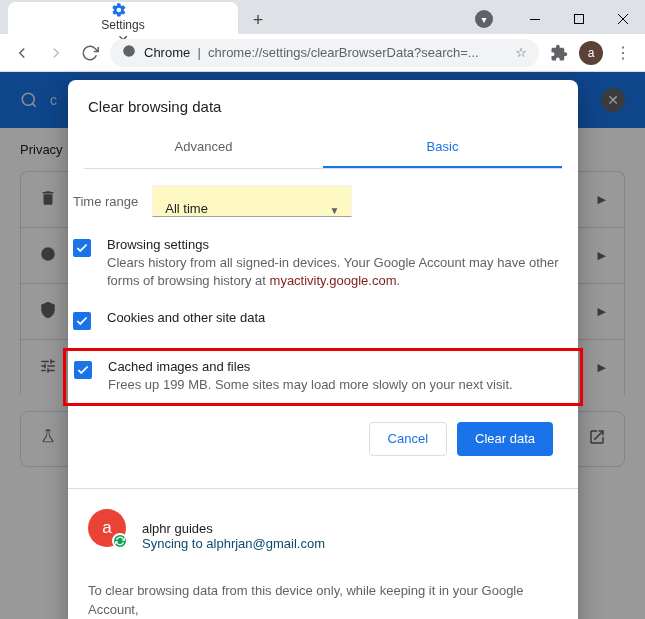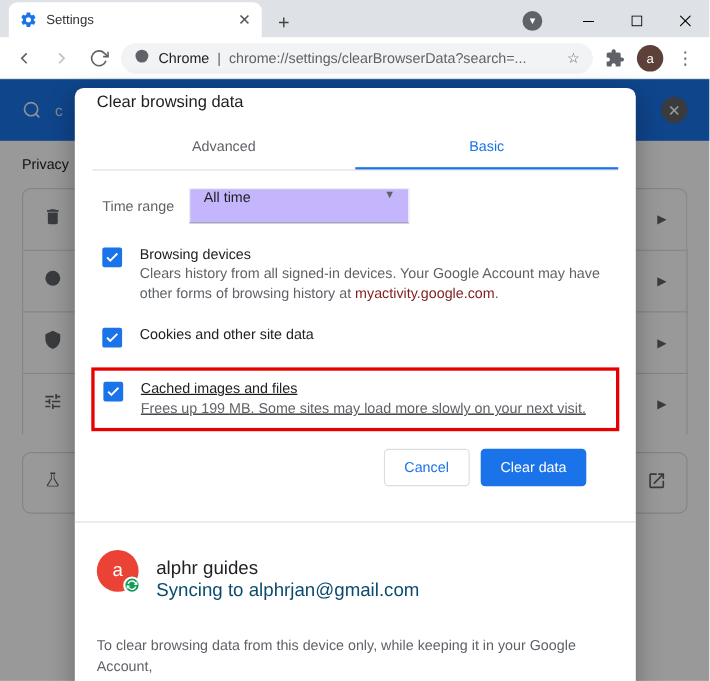--- a/index.html
+++ b/index.html
@@ -1,19 +1,19 @@
 <!DOCTYPE html>
 <html><head>
 <meta charset="utf-8">
 <style>
 * { box-sizing: border-box; margin: 0; padding: 0; font-family: 'Segoe UI', Arial, sans-serif; }
 body { width: 645px; height: 619px; background: #fff; overflow: hidden; position: relative; }
 
 .titlebar { height: 34px; background: #dee1e6; display: flex; align-items: flex-end; }
-.tab { background: #fff; height: 32px; width: 230px; margin-left: 8px; border-radius: 8px 8px 0 0; display: flex; align-items: center; padding: 0 10px; font-size: 12px; color: #333; }
+.tab { background: #fff; height: 32px; width: 230px; margin-left: 8px; border-radius: 8px 8px 0 0; display: flex; align-items: center; padding: 0 10px; font-size: 12px; color: #333; flex-direction: column; }
 .tab-icon { width: 16px; height: 16px; margin-right: 8px; }
 .tab-title { flex: 1; }
 .tab-close { font-size: 14px; color: #555; }
 .newtab { width: 28px; height: 28px; display: flex; align-items: center; justify-content: center; font-size: 18px; color: #444; margin-left: 6px; }
 .win-controls { margin-left: auto; display: flex; align-items: center; height: 30px; }
 .win-btn { width: 44px; height: 30px; display: flex; align-items: center; justify-content: center; font-size: 13px; }
 .incognito { width: 18px; height: 18px; border-radius: 50%; background: #5f6368; margin-right: 20px; display:flex;align-items:center;justify-content:center;color:#fff;font-size:10px;}
 
 .toolbar { height: 38px; background: #fff; display: flex; align-items: center; padding: 0 8px; border-bottom: 1px solid #dadce0; gap: 6px; }
 .nav-btn { width: 28px; height: 28px; display: flex; align-items: center; justify-content: center; color: #5f6368; border-radius: 50%; }
@@ -35,52 +35,52 @@
 .setting-row:first-child { border-radius: 8px 8px 0 0; }
 .setting-row:last-child { border-bottom: 1px solid #dadce0; border-radius: 0 0 8px 8px; }
 .setting-row.last { margin-top: 16px; border: 1px solid #dadce0; border-radius: 8px; }
 .row-icon { width: 20px; margin-right: 24px; }
 .row-chev { margin-left: auto; color: #5f6368; font-size: 11px; }
 .row-ext { margin-left: auto; }
 
 .overlay { position: absolute; top: 72px; left: 0; right: 0; bottom: 0; background: rgba(0,0,0,0.4); }
 
 .dialog { position: absolute; top: 80px; left: 68px; width: 510px; background: #fff; border-radius: 8px; box-shadow: 0 8px 24px rgba(0,0,0,0.3); }
-.dlg-title { padding: 4px 20px 12px; font-size: 15px; color: #202124; }
+.dlg-title { padding: 18px 20px 12px; font-size: 15px; color: #202124; }
 .dlg-tabs { display: flex; border-bottom: 1px solid #dadce0; margin: 0 16px; }
 .dlg-tab { flex: 1; text-align: center; padding: 12px 0; font-size: 13px; color: #5f6368; cursor: pointer; }
 .dlg-tab.active { color: #1a73e8; border-bottom: 2px solid #1a73e8; font-weight: 500; }
 
-.dlg-body { padding: 16px 25px; }
+.dlg-body { padding: 16px 5px; }
 .time-row { display: flex; align-items: center; gap: 14px; margin-bottom: 18px; }
 .time-label { font-size: 13px; color: #5f6368; }
-.time-select { flex: 0 0 200px; height: 32px; background: #c4b5fd; border: 1px solid #f1f3f4; border-bottom: 1px solid #9aa0a6; display: flex; align-items: flex-start; padding: 0 12px; font-size: 13px; color: #202124; }
+.time-select { flex: 0 0 200px; height: 32px; background: #fef9c3; border: 1px solid #f1f3f4; border-bottom: 1px solid #9aa0a6; display: flex; align-items: flex-end; padding: 0 12px; font-size: 13px; color: #202124; }
 .time-select .chev { margin-left: auto; color: #5f6368; font-size: 10px; }
 
 .check-row { display: flex; gap: 16px; margin-bottom: 16px; padding: 2px 0; }
 .checkbox { width: 18px; height: 18px; background: #1a73e8; border-radius: 2px; flex-shrink: 0; display: flex; align-items: center; justify-content: center; margin-top: 2px; }
 .checkbox svg { width: 14px; height: 14px; }
 .check-text { flex: 1; font-size: 13px; }
 .check-title { color: #202124; margin-bottom: 2px; }
 .check-desc { color: #5f6368; line-height: 1.4; }
 .link { color: #7f1d1d; }
 
 .highlight { border: 3px solid #e80000; padding: 6px 8px; margin-left: -10px; margin-right: -10px; margin-bottom: 12px; }
-.highlight .check-row { margin-bottom: 0; text-decoration: underline; }
+.highlight .check-row { margin-bottom: 0; }
 
 .dlg-actions { display: flex; justify-content: flex-end; gap: 10px; padding: 4px 20px 16px; }
 .btn { height: 34px; padding: 0 18px; border-radius: 4px; font-size: 13px; display: flex; align-items: center; cursor: pointer; }
 .btn-cancel { background: #fff; border: 1px solid #dadce0; color: #1a73e8; }
 .btn-primary { background: #1a73e8; color: #fff; font-weight: 500; }
 
 .sync-section { border-top: 1px solid #dadce0; padding: 16px 20px; display: flex; align-items: center; gap: 16px; }
 .sync-avatar { width: 38px; height: 38px; border-radius: 50%; background: #ea4335; color: #fff; display: flex; align-items: center; justify-content: center; font-size: 17px; position: relative; }
 .sync-badge { position: absolute; bottom: -2px; right: -2px; width: 16px; height: 16px; border-radius: 50%; background: #0f9d58; border: 2px solid #fff; display:flex;align-items:center;justify-content:center; }
 .sync-badge svg { width: 10px; height: 10px; }
-.sync-text { font-size: 17px; margin-top: 16px; }
+.sync-text { font-size: 13px; margin-top: 16px; }
 .sync-name { color: #202124; }
 .sync-email { color: #0c4a6e; }
 
 .footer-note { padding: 14px 20px 18px; font-size: 13px; color: #5f6368; line-height: 1.5; }
 </style>
 </head>
 <body>
 
 <div class="titlebar">
   <div class="tab">
@@ -212,21 +212,21 @@
       </div>
     </div>
 
     <div class="check-row">
       <div class="checkbox">
           <svg viewBox="0 0 24 24" fill="none" stroke="#fff" stroke-width="3">
             <polyline points="20 6 9 17 4 12"></polyline>
           </svg>
         </div>
       <div class="check-text">
-        <div class="check-title">Browsing devices</div>
+        <div class="check-title">Browsing settings</div>
         <div class="check-desc"><span>Clears history from all signed-in devices. Your Google Account may have other forms of browsing history at </span><span class="link">myactivity.google.com</span><span>.</span></div>
       </div>
     </div>
 
     <div class="check-row">
       <div class="checkbox">
           <svg viewBox="0 0 24 24" fill="none" stroke="#fff" stroke-width="3">
             <polyline points="20 6 9 17 4 12"></polyline>
           </svg>
         </div>

